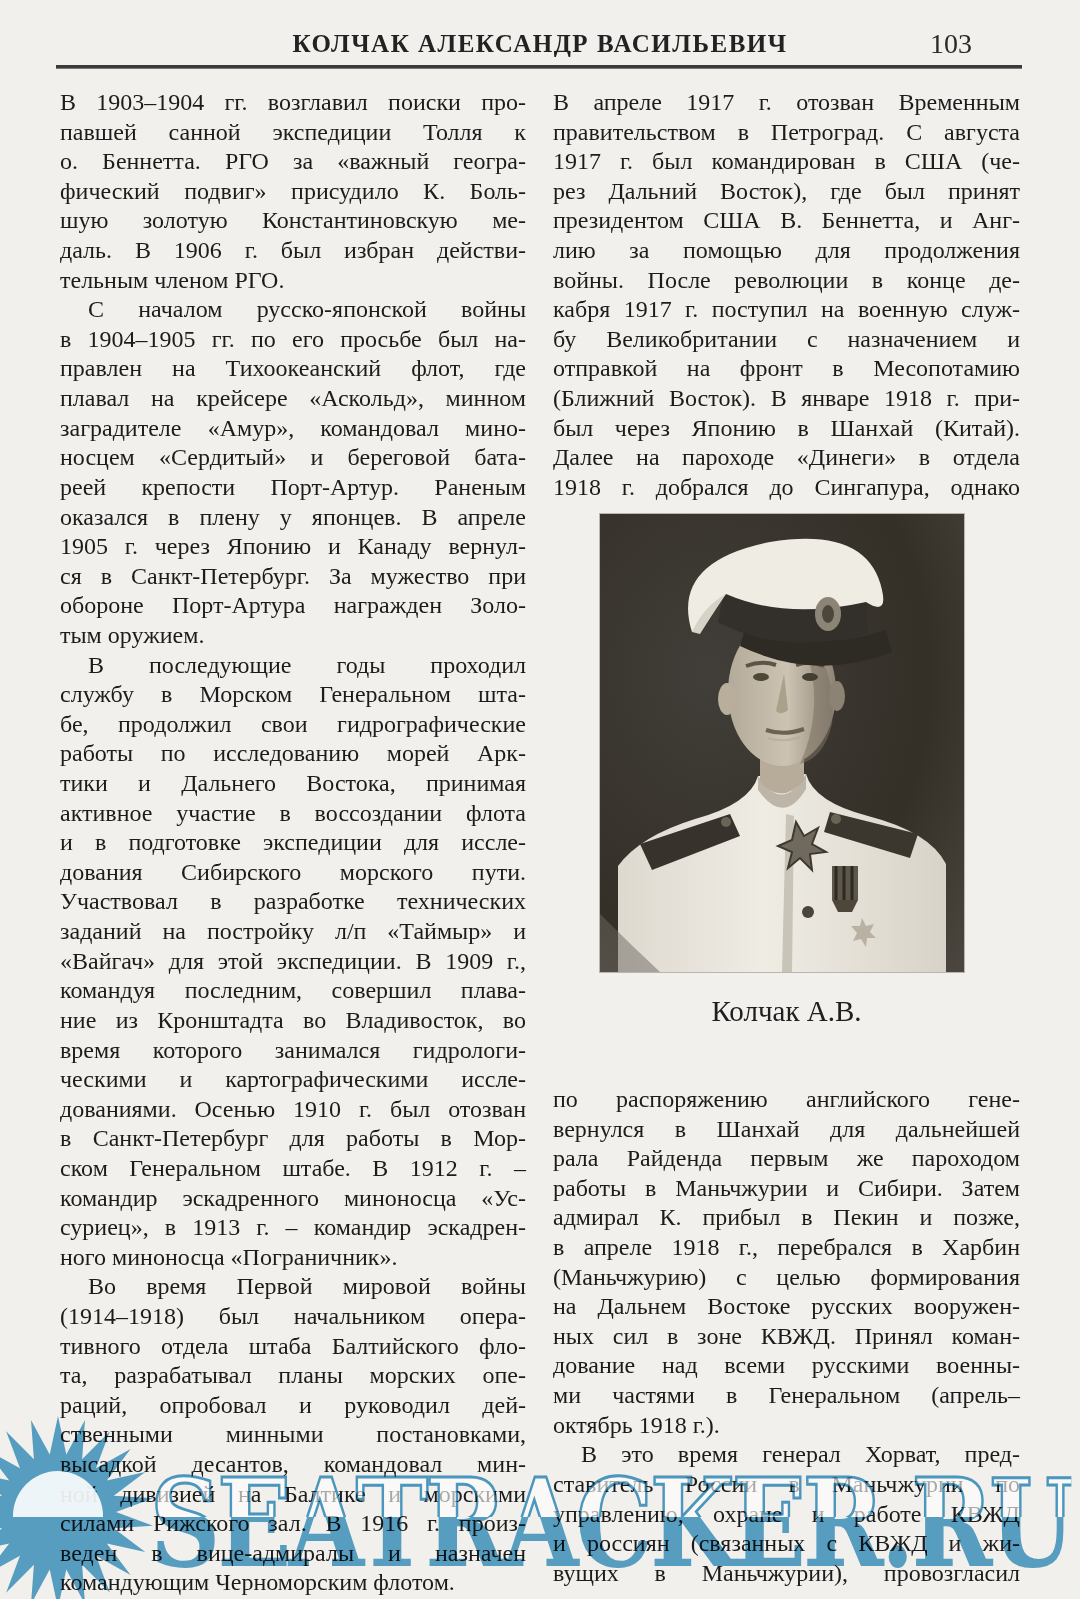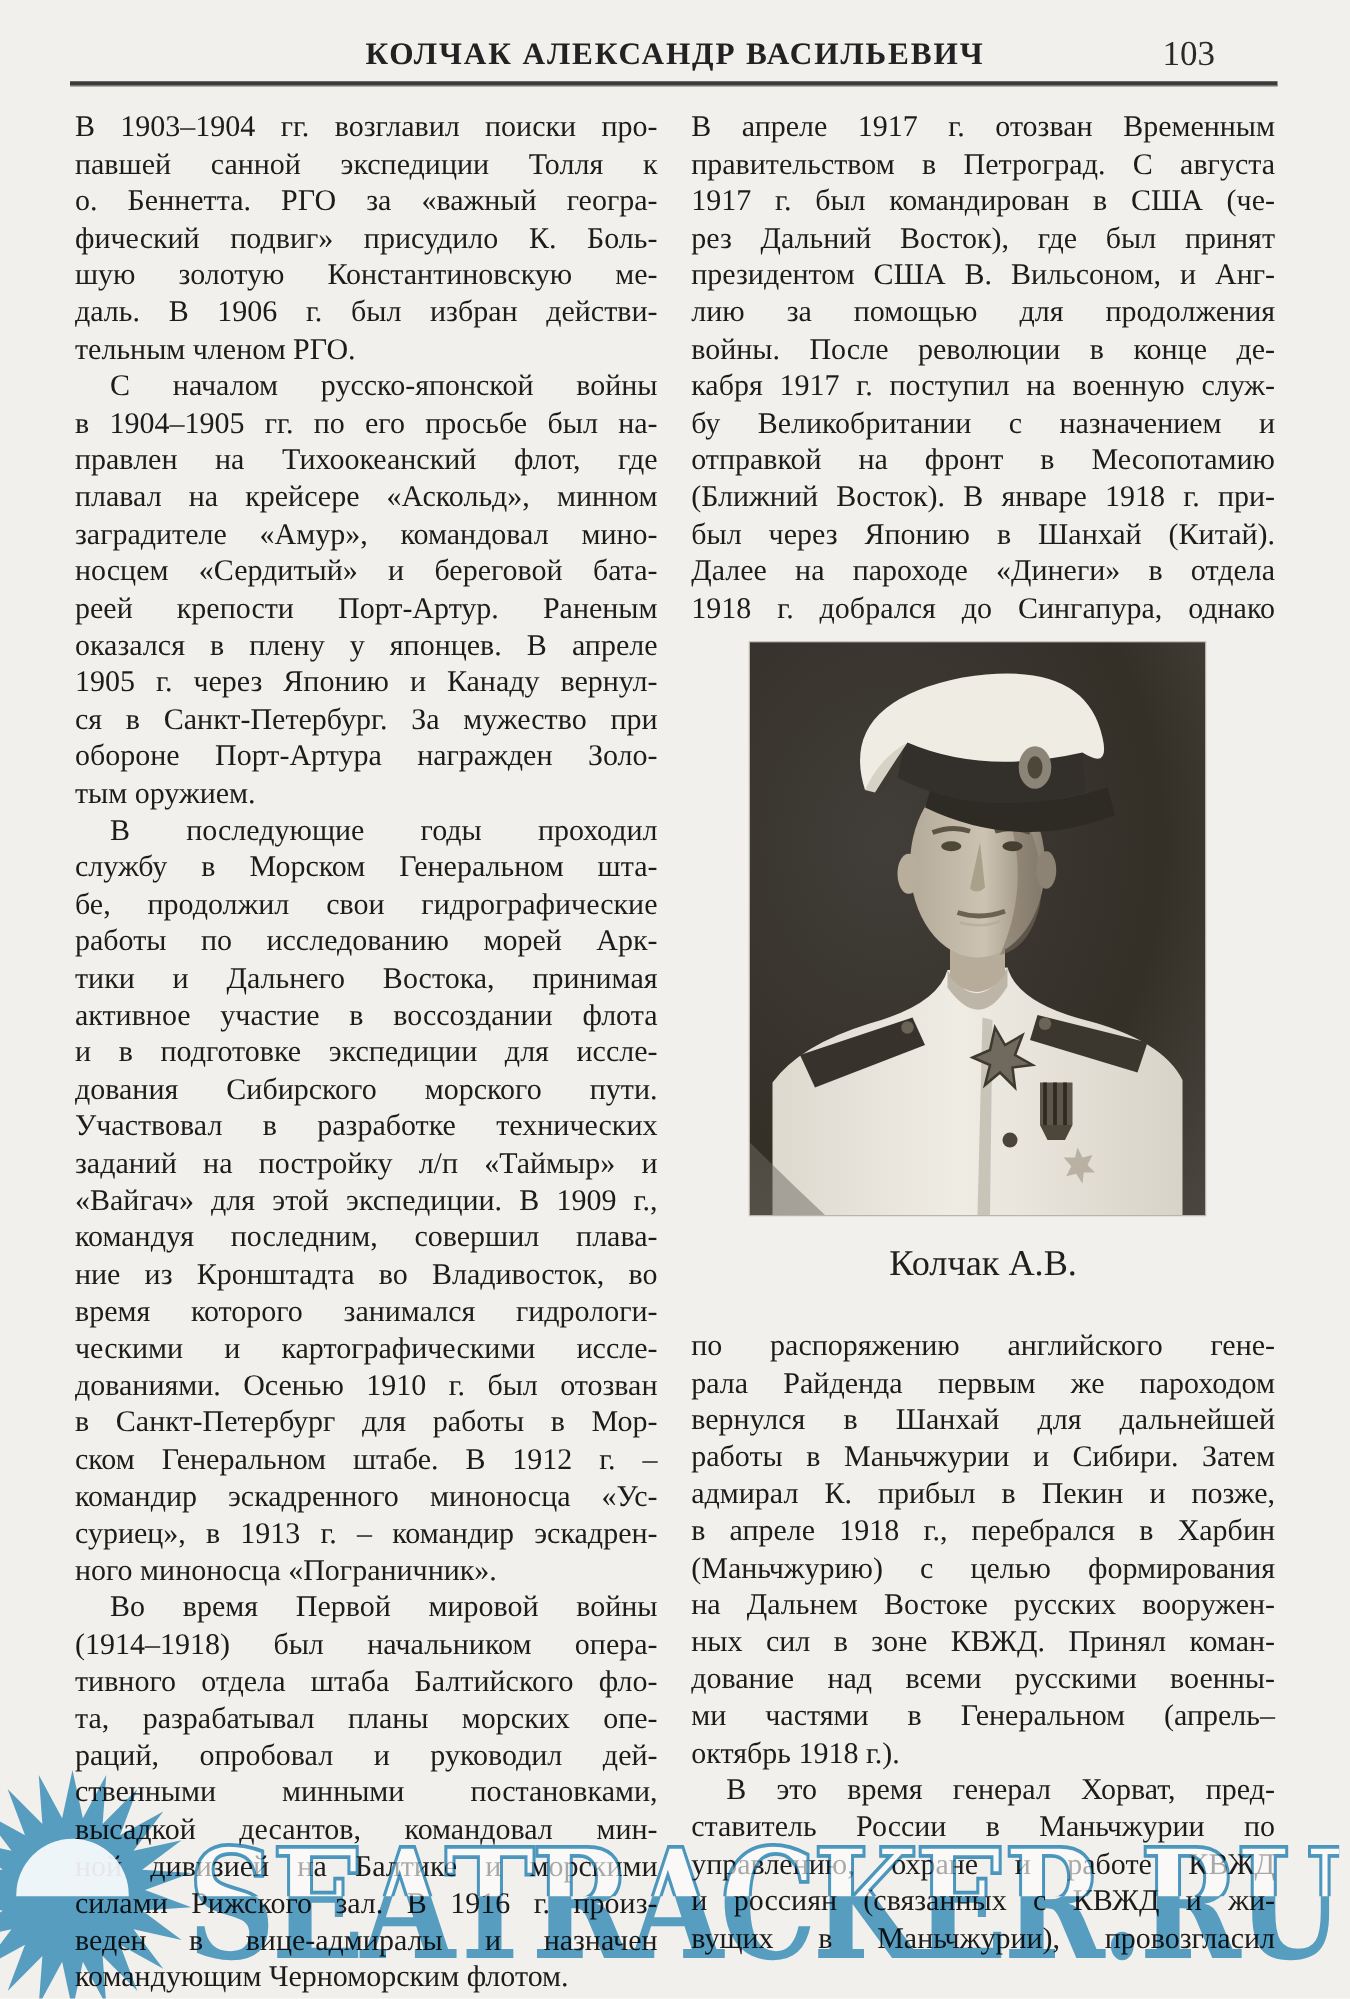--- a/index.html
+++ b/index.html
@@ -22,21 +22,21 @@
     position:absolute;top:28px;left:930px;width:92px;
     font-size:28px;color:#2a2a2a;
   }
   .head-rule{
     position:absolute;top:65px;left:56px;width:966px;height:3px;
     background:#3b3b3b;border-bottom:1px solid #777;
   }
   .col{position:absolute;font-size:24px;}
   .col-left{top:88px;left:60px;width:466px;}
   .col-right-top{top:88px;left:553px;width:467px;}
-  .col-right-bottom{top:1063px;left:553px;width:467px;}
+  .col-right-bottom{top:1085px;left:553px;width:467px;}
   .line{
     height:29.62px;line-height:29.62px;
     text-align:justify;text-align-last:justify;
     white-space:normal;overflow:visible;
   }
   .line.end{text-align-last:left;}
   .line.ind{text-indent:28px;}
   .photo-frame{
     position:absolute;top:514px;left:600px;width:364px;height:458px;
     background:#34302c;box-shadow:0 0 0 1px #b9b5ad;
@@ -133,21 +133,21 @@
       <div class="line">силами Рижского зал. В 1916 г. произ-</div>
       <div class="line">веден в вице-адмиралы и назначен</div>
       <div class="line end">командующим Черноморским флотом.</div>
     </div>
 
   <div class="col col-right-top">
       <div class="line">В апреле 1917 г. отозван Временным</div>
       <div class="line">правительством в Петроград. С августа</div>
       <div class="line">1917 г. был командирован в США (че-</div>
       <div class="line">рез Дальний Восток), где был принят</div>
-      <div class="line">президентом США В. Вильсоном, и Анг-</div>
+      <div class="line">президентом США В. Беннетта, и Анг-</div>
       <div class="line">лию за помощью для продолжения</div>
       <div class="line">войны. После революции в конце де-</div>
       <div class="line">кабря 1917 г. поступил на военную служ-</div>
       <div class="line">бу Великобритании с назначением и</div>
       <div class="line">отправкой на фронт в Месопотамию</div>
       <div class="line">(Ближний Восток). В январе 1918 г. при-</div>
       <div class="line">был через Японию в Шанхай (Китай).</div>
       <div class="line">Далее на пароходе «Динеги» в отдела</div>
       <div class="line">1918 г. добрался до Сингапура, однако</div>
     </div>
@@ -225,22 +225,22 @@
 
       <circle cx="208" cy="398" r="6" fill="#4a443a"></circle>
 
       <path d="M 0 458 L 0 400 Q 30 430 60 458 Z" fill="#6b675f" opacity="0.5"></path>
     </svg>
   </div>
   <div class="photo-caption">Колчак А.В.</div>
 
   <div class="col col-right-bottom">
       <div class="line">по распоряжению английского гене-</div>
+      <div class="line">вернулся в Шанхай для дальнейшей</div>
       <div class="line">рала Райденда первым же пароходом</div>
-      <div class="line">вернулся в Шанхай для дальнейшей</div>
       <div class="line">работы в Маньчжурии и Сибири. Затем</div>
       <div class="line">адмирал К. прибыл в Пекин и позже,</div>
       <div class="line">в апреле 1918 г., перебрался в Харбин</div>
       <div class="line">(Маньчжурию) с целью формирования</div>
       <div class="line">на Дальнем Востоке русских вооружен-</div>
       <div class="line">ных сил в зоне КВЖД. Принял коман-</div>
       <div class="line">дование над всеми русскими военны-</div>
       <div class="line">ми частями в Генеральном (апрель–</div>
       <div class="line end">октябрь 1918 г.).</div>
       <div class="line ind">В это время генерал Хорват, пред-</div>

